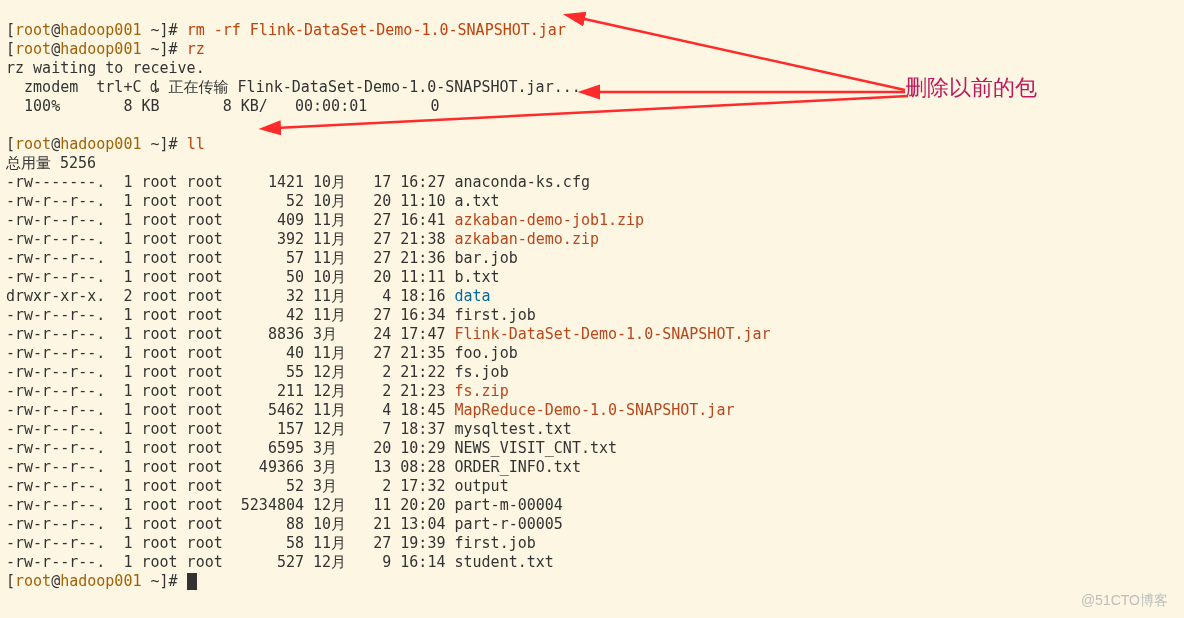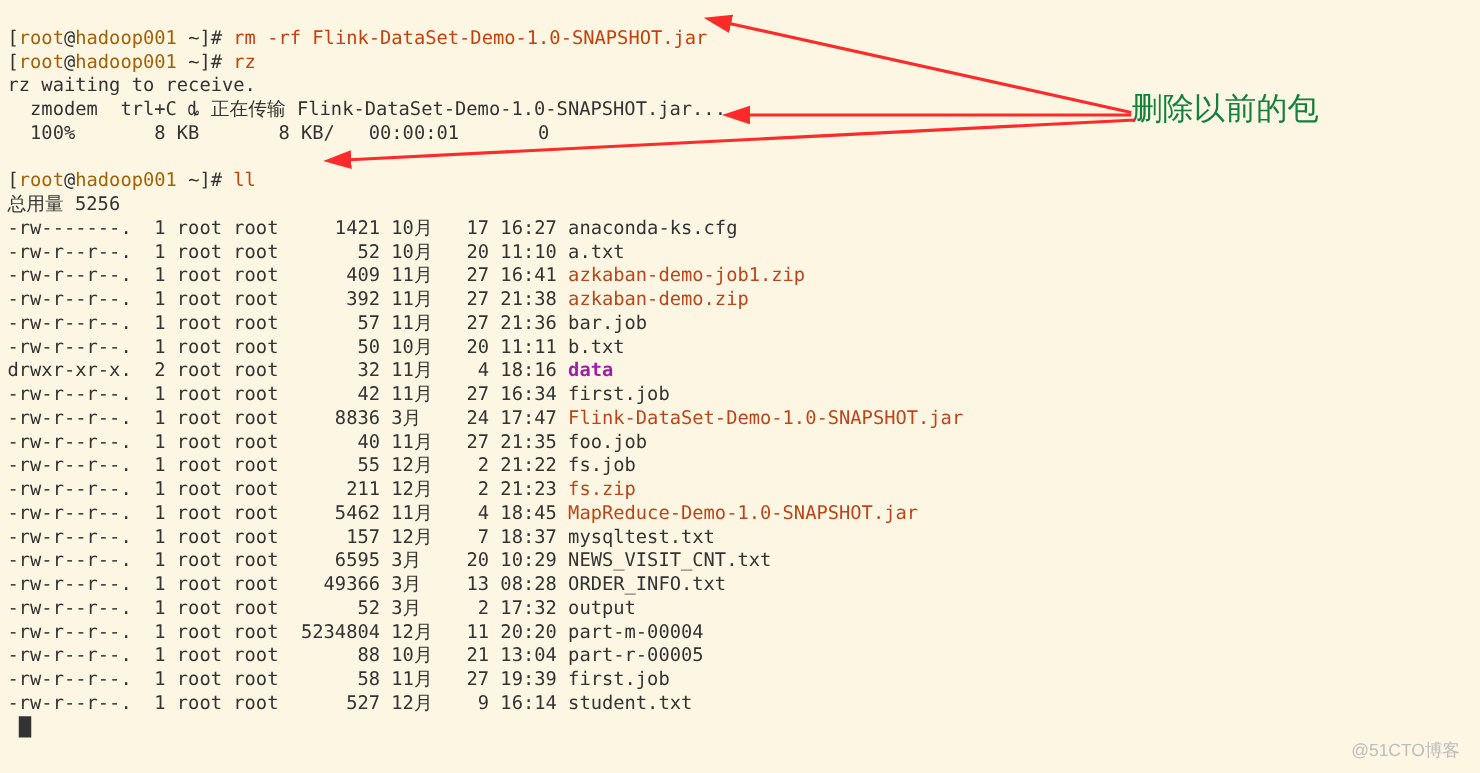--- a/index.html
+++ b/index.html
@@ -3,24 +3,24 @@
 <meta charset="utf-8">
 <style>
   html,body{margin:0;padding:0;width:1184px;height:618px;background:#fdf6e3;
     font-family:"DejaVu Sans Mono","Courier New",monospace;font-size:15px;
     line-height:19px;color:#333;overflow:hidden;position:relative}
   .term{padding:2px 6px;white-space:pre}
   .prompt .br{color:#a16207}
   .prompt .txt{color:#333}
   .cmd{color:#c2410c}
   .fn-red{color:#b58900;color:#b8461b}
-  .fn-blue{color:#a21caf;font-weight:bold}
+  .fn-blue{color:#0369a1;font-weight:normal}
   .cursor{display:inline-block;width:10px;height:17px;background:#333;vertical-align:middle}
-  .annot{position:absolute;color:#15803d;font-family:"Microsoft YaHei","SimSun",sans-serif;
-    font-size:25px;font-weight:500}
+  .annot{position:absolute;color:#be185d;font-family:"Microsoft YaHei","SimSun",sans-serif;
+    font-size:22px;font-weight:500}
   .arrow{position:absolute;pointer-events:none}
   .watermark{position:absolute;right:16px;bottom:8px;color:#bdbdbd;font-size:14px;
     font-family:sans-serif}
 </style>
 </head>
 <body>
 
 <div class="term">
 <span class="prompt"><span class="txt">[</span><span class="br">root</span><span class="txt">@</span><span class="br">hadoop001</span><span class="txt"> </span><span class="txt">~</span><span class="txt">]</span><span class="txt">#</span></span> <span class="cmd">rm -rf Flink-DataSet-Demo-1.0-SNAPSHOT.jar</span>
 <span class="prompt"><span class="txt">[</span><span class="br">root</span><span class="txt">@</span><span class="br">hadoop001</span><span class="txt"> </span><span class="txt">~</span><span class="txt">]</span><span class="txt">#</span></span> <span class="cmd">rz</span>
@@ -44,21 +44,21 @@
 <span>-rw-r--r--.  1 root root      211 12月    2 21:23 <span class="fn-red">fs.zip</span></span>
 <span>-rw-r--r--.  1 root root     5462 11月    4 18:45 <span class="fn-red">MapReduce-Demo-1.0-SNAPSHOT.jar</span></span>
 <span>-rw-r--r--.  1 root root      157 12月    7 18:37 <span class="">mysqltest.txt</span></span>
 <span>-rw-r--r--.  1 root root     6595 3月    20 10:29 <span class="">NEWS_VISIT_CNT.txt</span></span>
 <span>-rw-r--r--.  1 root root    49366 3月    13 08:28 <span class="">ORDER_INFO.txt</span></span>
 <span>-rw-r--r--.  1 root root       52 3月     2 17:32 <span class="">output</span></span>
 <span>-rw-r--r--.  1 root root  5234804 12月   11 20:20 <span class="">part-m-00004</span></span>
 <span>-rw-r--r--.  1 root root       88 10月   21 13:04 <span class="">part-r-00005</span></span>
 <span>-rw-r--r--.  1 root root       58 11月   27 19:39 <span class="">first.job</span></span>
 <span>-rw-r--r--.  1 root root      527 12月    9 16:14 <span class="">student.txt</span></span>
-</div> <span class="cursor"></span>
+</div><span class="prompt"><span class="txt">[</span><span class="br">root</span><span class="txt">@</span><span class="br">hadoop001</span><span class="txt"> </span><span class="txt">~</span><span class="txt">]</span><span class="txt">#</span></span> <span class="cursor"></span>
 </div>
 
 <div class="annot" style="left:905px;top:78px">删除以前的包</div>
 
 <svg class="arrow" style="left:560px;top:0px" width="360" height="140">
   <defs>
       <marker id="ah1" markerWidth="10" markerHeight="10" refX="2" refY="3" orient="auto">
     <path d="M0,0 L0,6 L9,3 z" fill="#ff2a2a"></path>
       </marker>
     </defs>

